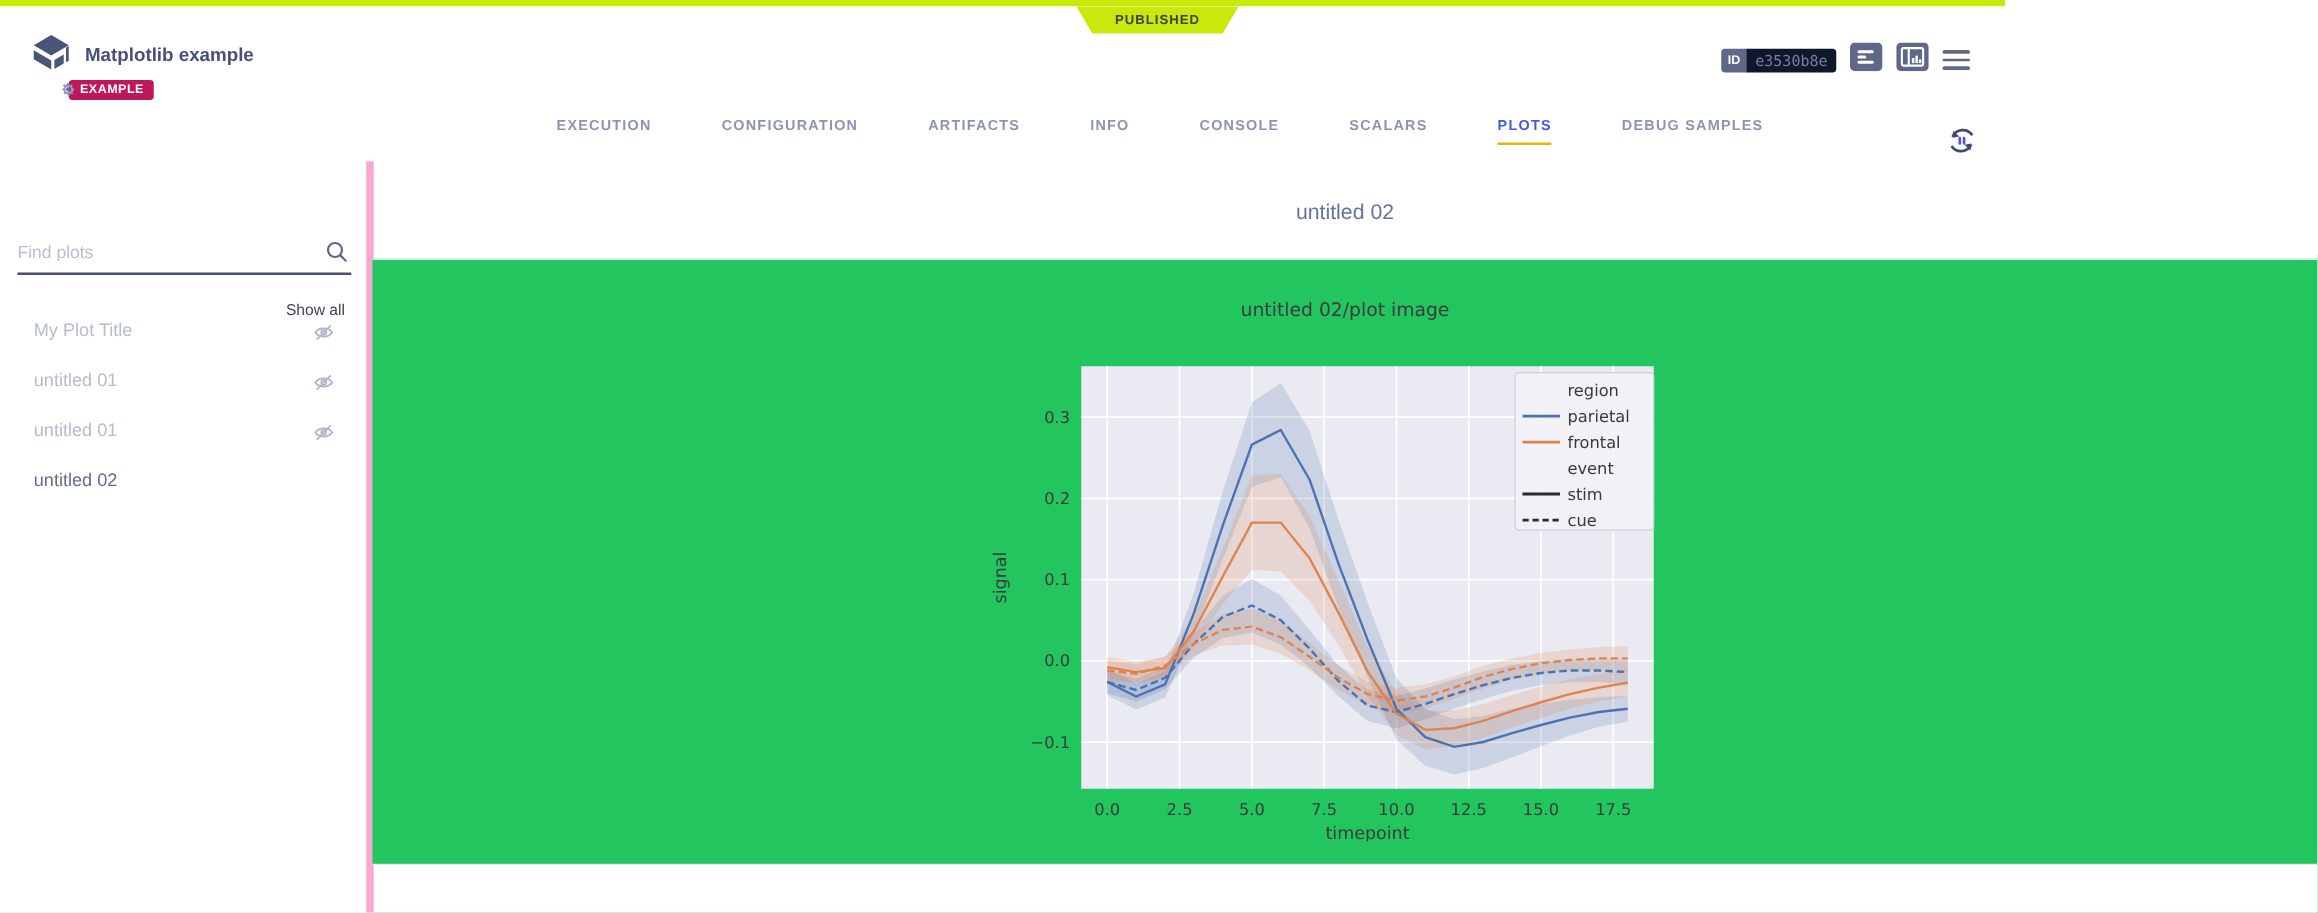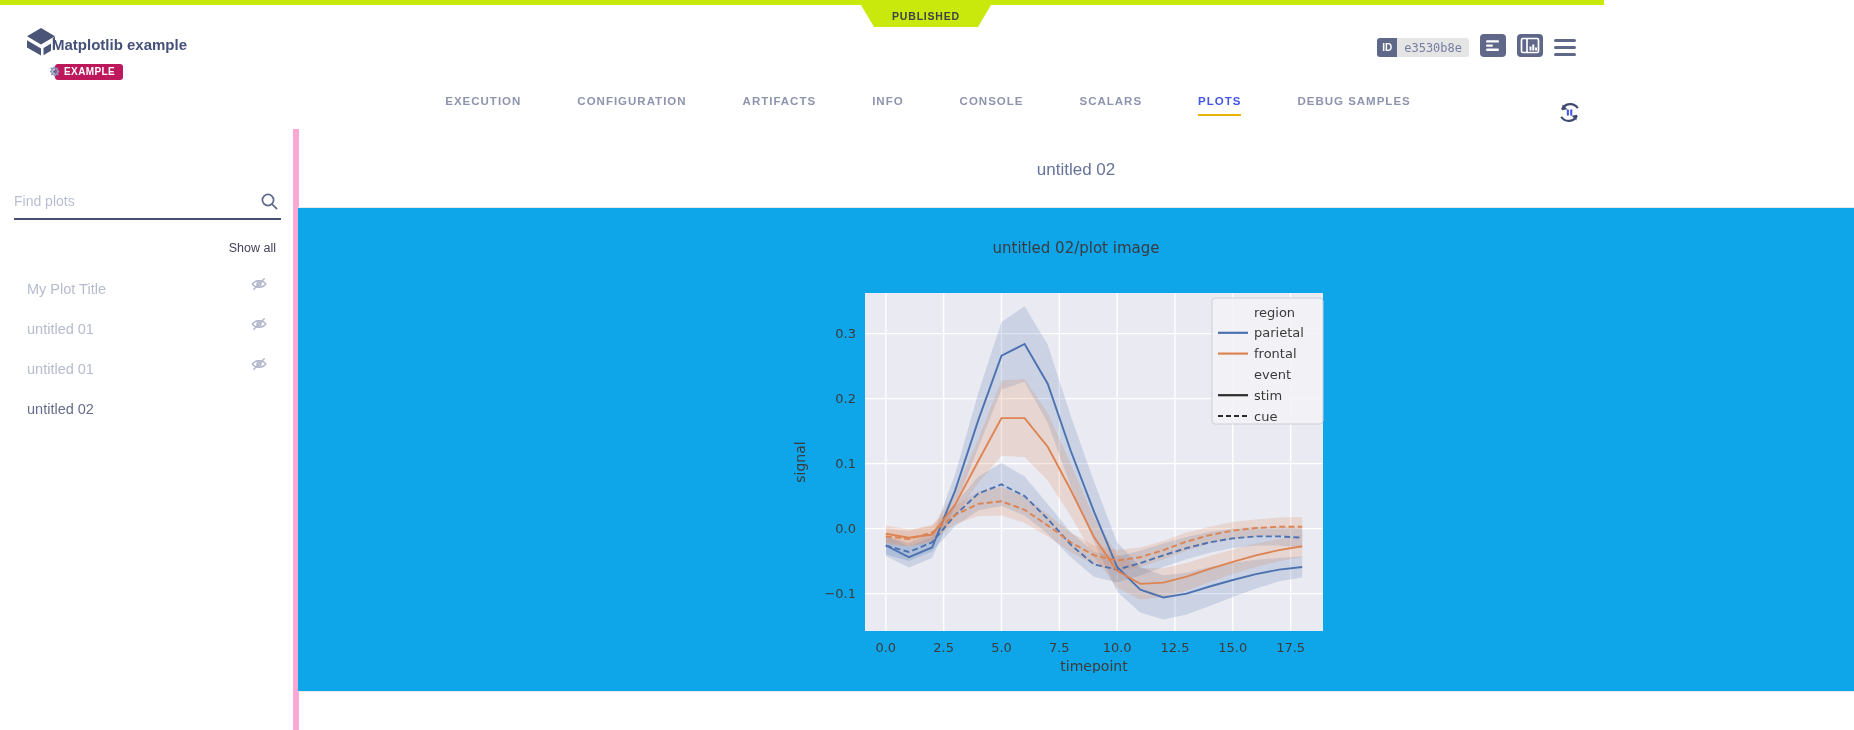--- a/index.html
+++ b/index.html
@@ -9,30 +9,30 @@
 
   
   .topbar { position:absolute; left:0; top:0; width:100%; height:5px; background:#c8e90b; }
   .ribbon { position:absolute; left:861px; top:5px; width:130px; height:22px; background:#c8e90b;
             clip-path:polygon(0 0,100% 0,calc(100% - 13px) 100%,13px 100%);
             display:flex; align-items:center; justify-content:center;
             font-size:10.5px; font-weight:bold; letter-spacing:.8px; color:#3e4347; }
 
   
   .logo { position:absolute; left:24px; top:27px; }
-  .app-title { position:absolute; left:52px; top:36px; font-size:15px; font-weight:bold; color:#46517a; }
+  .app-title { position:absolute; left:68px; top:36px; font-size:15px; font-weight:bold; color:#46517a; }
   .chip { position:absolute; left:55px; top:64px; height:16px; line-height:16px; background:#be185d;
           color:#fff; font-size:10px; letter-spacing:.4px; padding:0 8px 0 9px; border-radius:3px;font-weight:bold; }
   .chip .gear { position:absolute; left:-7px; top:1px; }
 
   .header-right { position:absolute; top:34px; right:28px; display:flex; align-items:center; gap:11px; }
   .id-group { display:flex; align-items:stretch; }
   .id-badge { background:#5f6889; border-radius:3px 0 0 3px; color:#fff; font-size:10px; font-weight:bold;
               padding:4px 5px 3px; }
-  .id-hash { background:#e5e5e5; color:#757ea3; font-family:"DejaVu Sans Mono", monospace; font-size:12px;
+  .id-hash { background:#0f172a; color:#757ea3; font-family:"DejaVu Sans Mono", monospace; font-size:12px;
              padding:3px 7px 2px; border-radius:0 3px 3px 0;text-align:center; }
   .icon-btn { display:block; cursor:pointer; }
   .burger div { width:22px; height:2.6px; background:#5f6889; border-radius:2px; margin:4.2px 0; }
 
   
   .tabbar { position:absolute; left:298px; top:95px; width:1260px; display:flex;
             justify-content:center; gap:56px; }
   .tab { font-size:11.5px; font-weight:bold; letter-spacing:1px; color:#8d94ad; padding-bottom:7px;
          cursor:pointer; white-space:nowrap; }
   .tab.active { color:#4657e8; border-bottom:2px solid #eab308; }
@@ -42,29 +42,29 @@
   .sidebar { position:absolute; left:0; top:129px; width:299px; height:615px;
              border-right:6px solid #f9a8d4; background:#fff; }
   .search { position:absolute; left:14px; top:60px; width:267px; }
   .search input { width:100%; border:none; outline:none; border-bottom:2px solid #47516f;
                   font-size:14px; padding:4px 28px 9px 0; color:#3c4560; background:transparent;
                   font-family:"Liberation Sans", sans-serif; }
   .search input::placeholder { color:#b9bfd3; }
   .search .mag { position:absolute; right:2px; top:3px; }
   .show-all { position:absolute; top:112px; right:17px; font-size:12.5px; color:#42435a; cursor:pointer; }
   .plot-list { position:absolute; top:128px; left:0; right:1px; }
-  .plot-item { height:40px; display:flex; align-items:flex-end; padding:0 24px 0 27px; cursor:pointer; }
+  .plot-item { height:40px; display:flex; align-items:flex-start; padding:0 24px 0 27px; cursor:pointer; }
   .plot-item .lbl { flex:1; font-size:14.5px; color:#b6bbce; }
   .plot-item.selected .lbl { color:#656e88; }
 
   
   .section-title { position:absolute; left:298px; top:160px; width:1556px; text-align:center;
                    font-size:17px; color:#66739b; }
   .card { position:absolute; left:298px; top:207px; width:1556px; height:485px;
-          border-top:1px solid #e7e8ef; border-bottom:1px solid #e7e8ef; background:#0ea5e9; }
+          border-top:1px solid #e7e8ef; border-bottom:1px solid #e7e8ef; background:#22c55e; }
   .card-title { position:absolute; top:31px; left:0; width:100%; text-align:center;
                 font-size:15px; color:#3a3b40; font-family:"DejaVu Sans", sans-serif; }
   #plot-svg { position:absolute; left:483px; top:18px; }
 </style>
 </head>
 <body>
 
 <div class="screen">
 
   <div class="topbar"></div>

